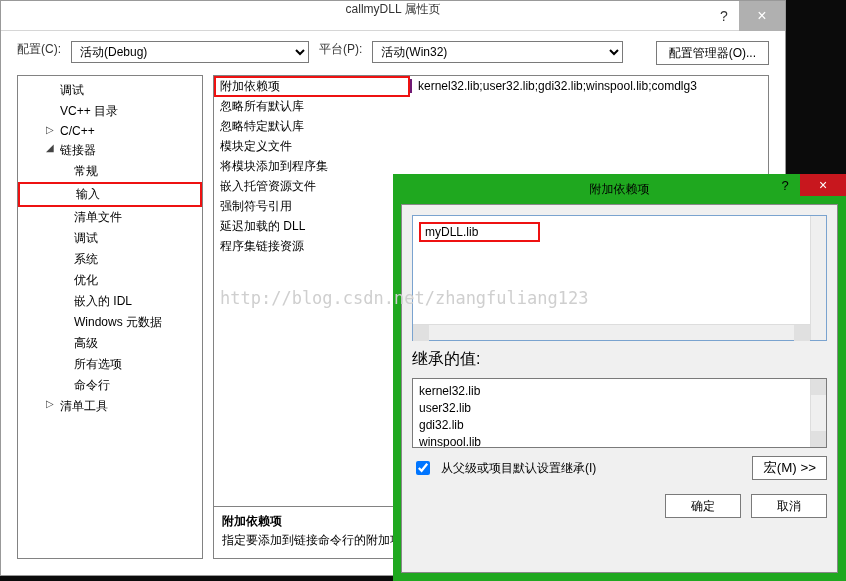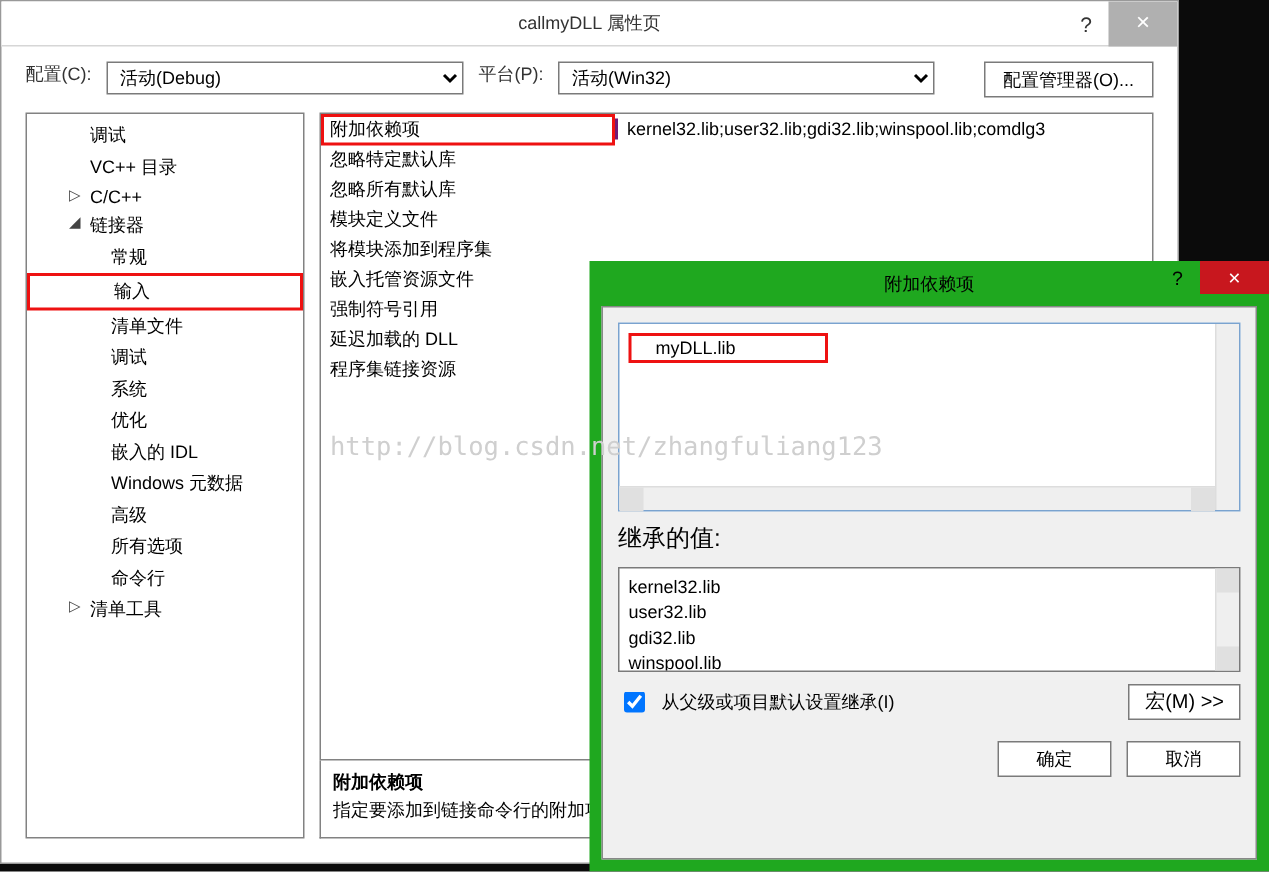--- a/index.html
+++ b/index.html
@@ -1,20 +1,20 @@
 <!DOCTYPE html>
 <html><head>
 <meta charset="utf-8">
 <style>
 * { box-sizing: border-box; font-family: "Microsoft YaHei", "Segoe UI", sans-serif; }
 body { margin: 0; background: #0b0b0b; width: 846px; height: 581px; position: relative; overflow: hidden; }
 
 
 .main-dialog { position: absolute; left: 0; top: 0; width: 786px; height: 576px; background: #fff; border: 1px solid #999; }
-.titlebar { height: 30px; background: #fff; display: flex; align-items: center; justify-content: center; position: relative; border-bottom: 1px solid #d6d6d6; }
+.titlebar { height: 30px; background: #fff; display: flex; align-items: flex-start; justify-content: center; position: relative; border-bottom: 1px solid #d6d6d6; }
 .titlebar .title { font-size: 12px; color: #333; }
 .titlebar .controls { position: absolute; right: 0; top: 0; display: flex; }
 .titlebar .help-btn { width: 30px; height: 30px; display: flex; align-items: center; justify-content: center; font-size: 14px; color: #333; cursor: pointer; }
 .titlebar .close-btn { width: 46px; height: 30px; background: #b0b0b0; color: #fff; display: flex; align-items: center; justify-content: center; font-size: 16px; cursor: pointer; }
 
 .toolbar { padding: 10px 16px; display: flex; align-items: flex-start; gap: 10px; font-size: 12px; }
 .toolbar label { color: #333; }
 .toolbar select { height: 22px; font-size: 12px; border: 1px solid #7a7a7a; background: #fff; padding: 0 4px; }
 .toolbar .cfg-select { width: 238px; }
 .toolbar .plat-select { width: 251px; }
@@ -116,25 +116,25 @@
       <div class="tree-item level1"><span class="arrow">▷</span><span class="lbl">清单工具</span></div>
     </div>
 
     <div class="prop-area">
       <div class="prop-list">
         <div class="prop-row">
           <div class="name red-box" style="padding:0 4px">附加依赖项</div>
           <div class="val">kernel32.lib;user32.lib;gdi32.lib;winspool.lib;comdlg3</div>
         </div>
         <div class="prop-row">
+            <div class="name">忽略所有默认库</div>
+            <div class="val"></div>
+          </div>
+        <div class="prop-row">
             <div class="name">忽略特定默认库</div>
-            <div class="val"></div>
-          </div>
-        <div class="prop-row">
-            <div class="name">忽略所有默认库</div>
             <div class="val"></div>
           </div>
         <div class="prop-row">
             <div class="name">模块定义文件</div>
             <div class="val"></div>
           </div>
         <div class="prop-row">
             <div class="name">将模块添加到程序集</div>
             <div class="val"></div>
           </div>
@@ -169,21 +169,21 @@
   <div class="titlebar2">
     <span class="title2">附加依赖项</span>
     <div class="controls2">
       <div class="help2">?</div>
       <div class="close2">×</div>
     </div>
   </div>
   <div class="sub-inner">
     <div class="edit-box">
       <div class="edit-content">
-        <span class="entry red-box" style="padding:1px 60px 1px 16px">myDLL.lib</span>
+        <span class="entry red-box" style="padding:1px 60px 1px 4px">myDLL.lib</span>
       </div>
       <div class="vscroll"></div>
       <div class="hscroll"></div>
     </div>
 
     <div class="inherit-label">继承的值:</div>
     <div class="inherit-box">
       <div class="line">kernel32.lib</div>
       <div class="line">user32.lib</div>
       <div class="line">gdi32.lib</div>

